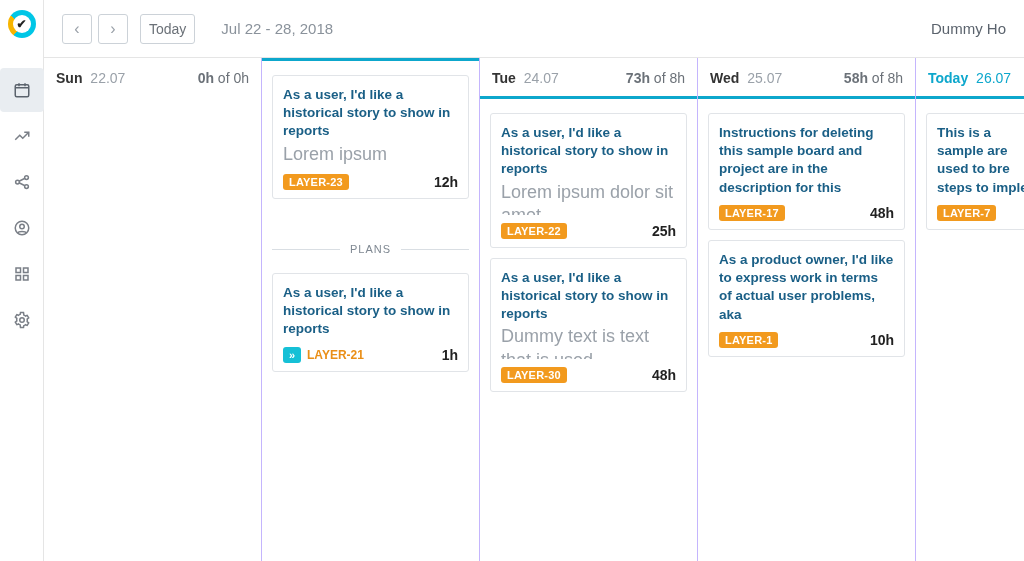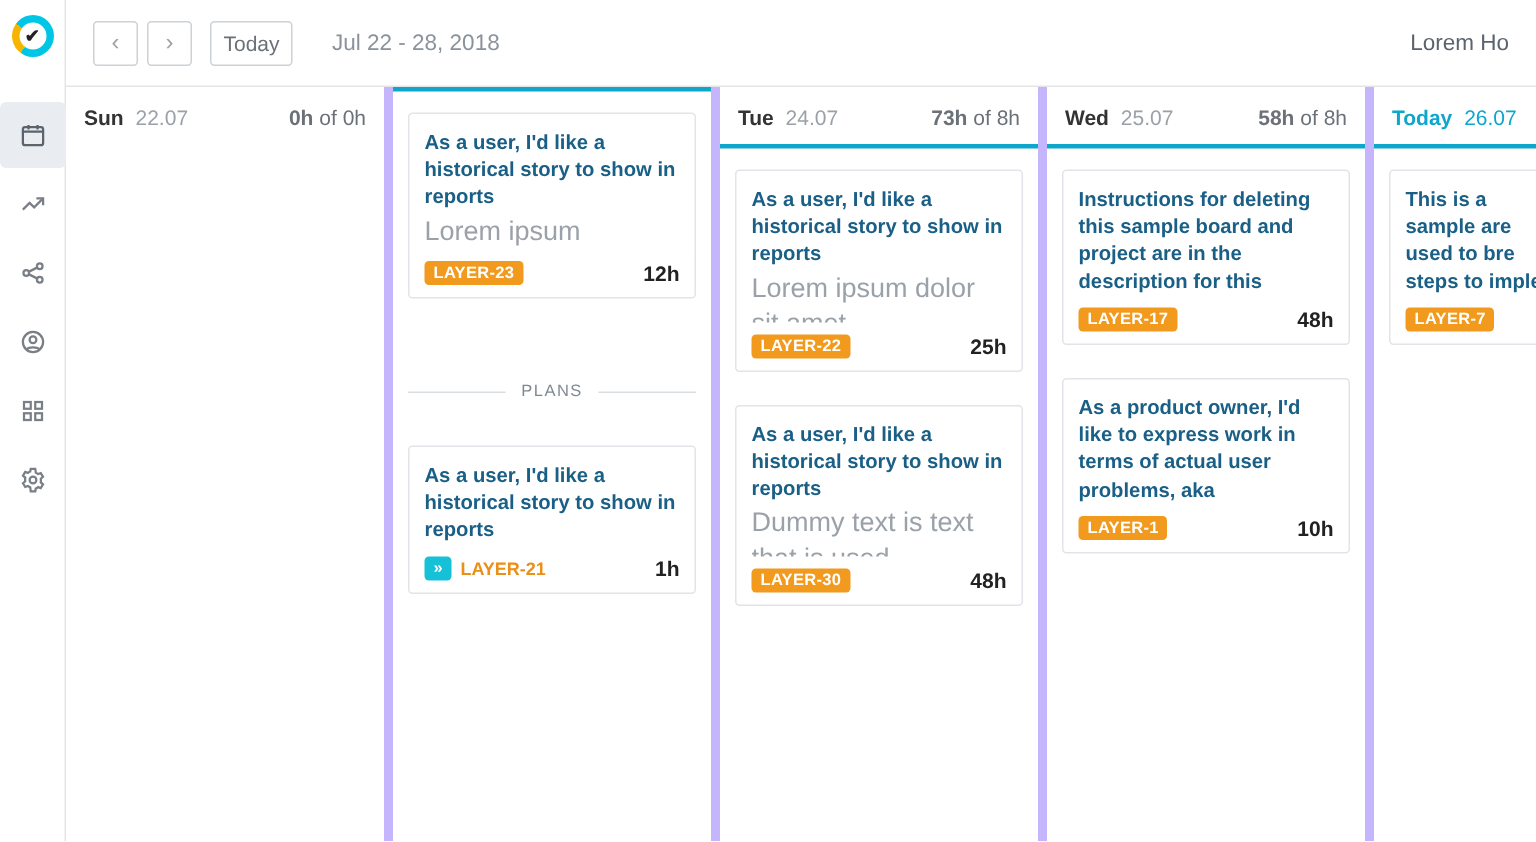--- a/index.html
+++ b/index.html
@@ -21,34 +21,34 @@
   .topbar { height:58px; display:flex; align-items:center; padding:0 18px; border-bottom:1px solid #e5e5e5; gap:12px; }
   .btn-group { display:flex; gap:6px; }
   .btn { border:1px solid #ccd2d8; background:#fff; color:#6b7178; height:30px; padding:0 8px; border-radius:3px; cursor:pointer; font-size:14px; font-family:inherit; display:flex; align-items:center; justify-content:center; }
   .btn.arrow { width:30px; font-size:16px; line-height:1; color:#9aa1a9; }
   .daterange { color:#8a929b; font-size:15px; margin-left:14px; }
   .spacer { flex:1; }
   .totalhours { color:#5b636d; font-size:15px; }
 
   
   .week { flex:1; display:flex; overflow-x:hidden; }
-  .daycol { flex:0 0 218px; border-right:6px solid #c4b5fd; display:flex; flex-direction:column; min-width:0; }
+  .daycol { flex:0 0 218px; border-right:1px solid #c4b5fd; display:flex; flex-direction:column; min-width:0; }
   .daycol:first-child { flex:0 0 218px; }
   .daycol.last { flex:0 0 140px; border-right:none; }
 
   .dayhead { padding:12px 12px 10px 12px; display:flex; align-items:baseline; justify-content:space-between; font-size:14px; }
   .day-name { font-weight:700; color:#333; }
   .day-num { color:#9aa1a9; font-weight:400; margin-left:4px; }
   .day-hours { color:#6b7178; font-weight:700; }
   .day-hours .of { font-weight:400; }
   .dayhead.today .day-name, .dayhead.today .day-num { color:#0da7cc; }
   .underline { height:3px; background:#0da7cc; margin:0 0 6px 0; }
   .underline.dim { background:transparent; height:0; margin-bottom:6px; }
 
-  .daybody { padding:8px 10px 10px 10px; display:flex; flex-direction:column; gap:22px; overflow:hidden; }
+  .daybody { padding:8px 10px 10px 10px; display:flex; flex-direction:column; gap:10px; overflow:hidden; }
 
   .card { background:#fff; border:1px solid #e1e4e8; border-radius:3px; padding:10px 10px 8px 10px; position:relative; }
   .card-title { color:#1a5f86; font-weight:700; font-size:13.5px; line-height:1.35; cursor:pointer; }
   .card-sub { color:#9aa1a9; font-size:18px; line-height:1.3; margin-top:2px; max-height:34px; overflow:hidden; }
   .card-row { display:flex; align-items:flex-start; justify-content:space-between; margin-top:8px; }
   .tag { background:#f29a1e; color:#fff; font-size:11px; font-weight:700; border-radius:3px; padding:2px 6px; letter-spacing:.2px; }
   .hrs { font-weight:700; font-size:14px; color:#222; }
   .plans-sep { display:flex; align-items:center; color:#7f8892; font-size:11px; letter-spacing:1px; margin:34px 0 8px 0; gap:10px; }
   .plans-sep::before, .plans-sep::after { content:""; flex:1; height:1px; background:#d9dee3; }
   .plan-tag { display:flex; align-items:center; gap:6px; font-size:12px; font-weight:700; color:#ea8f17; }
@@ -111,21 +111,21 @@
 
 <div class="main">
   <div class="topbar">
     <div class="btn-group">
       <button class="btn arrow">‹</button>
       <button class="btn arrow">›</button>
     </div>
     <button class="btn">Today</button>
     <div class="daterange">Jul 22 - 28, 2018</div>
     <div class="spacer"></div>
-    <div class="totalhours">Lorem Ho</div>
+    <div class="totalhours">Dummy Ho</div>
   </div>
 
   <div class="week" id="week">
       <div class="daycol">
         <div class="dayhead">
           <span><span class="day-name">Sun</span><span class="day-num"> 22.07</span></span>
           <span class="day-hours"><span>0h</span> <span class="of">of 0h</span></span>
         </div>
         <div class="underline dim"></div>
         <div class="daybody"></div>

